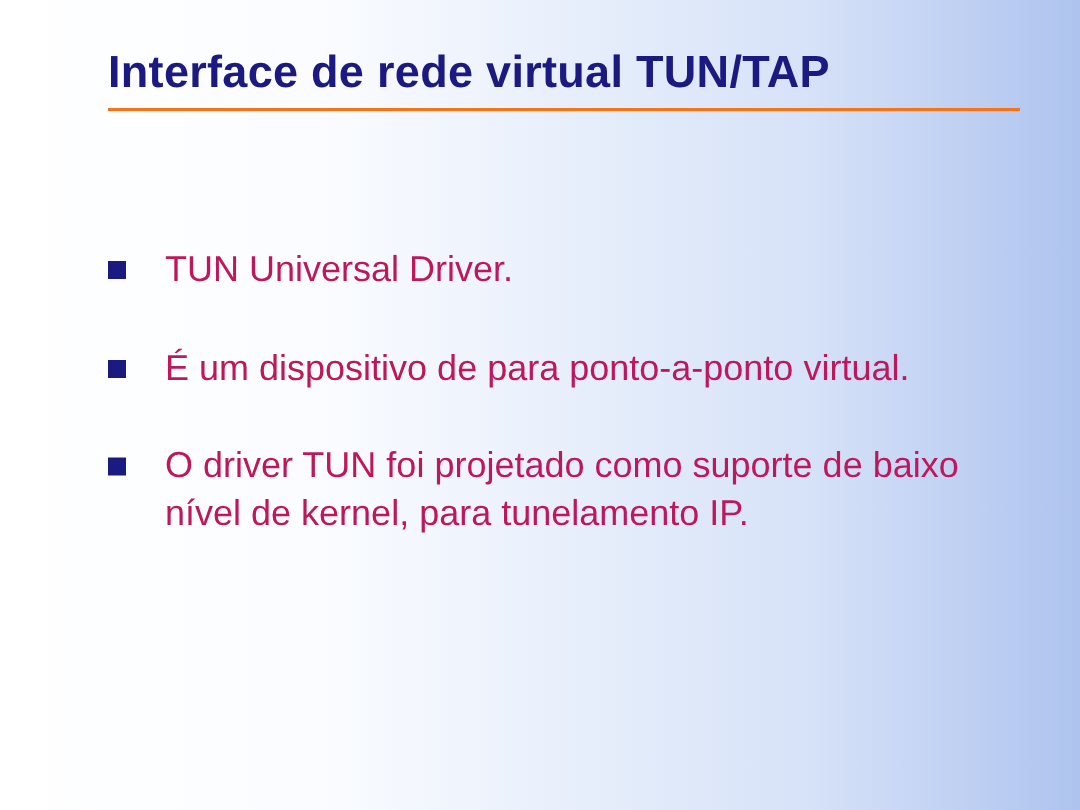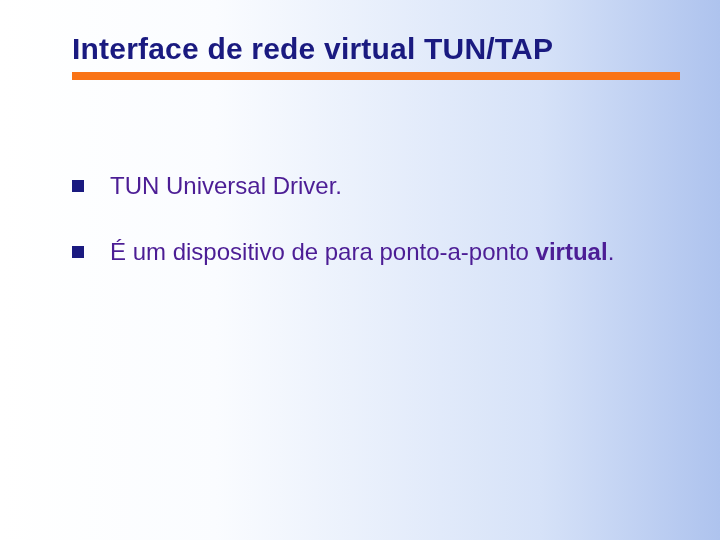--- a/index.html
+++ b/index.html
@@ -12,53 +12,56 @@
   .slide {
     width: 720px;
     height: 540px;
     padding: 32px 40px 40px 72px;
     position: relative;
   }
   .title {
     font-size: 30px;
     font-weight: bold;
     color: #1a1a80;
-    border-bottom: 8px solid #f97316;
+    border-bottom: 2px solid #f97316;
     padding-bottom: 6px;
     margin-bottom: 90px;
     letter-spacing: 0.2px;
   }
   ul.bullets {
     list-style: none;
   }
   ul.bullets li {
     position: relative;
     font-size: 24px;
     line-height: 1.32;
-    color: #4c1d95;
+    color: #be185d;
     margin-bottom: 34px;
     padding-left: 38px;
   }
   ul.bullets li::before {
     content: "";
     position: absolute;
     left: 0;
     top: 10px;
     width: 12px;
     height: 12px;
     background: #1a1a80;
   }
-  .bold { font-weight: bold; }
+  .bold { font-weight: normal; }
 </style>
 </head>
 <body>
 
 <div class="slide">
   <h1 class="title">Interface de rede virtual TUN/TAP</h1>
   <ul class="bullets">
     <li>
       <span>TUN Universal Driver.</span>
     </li>
     <li>
       <span>É um dispositivo de para ponto-a-ponto </span><span class="bold">virtual</span><span>.</span>
     </li>
+    <li>
+      <span>O driver TUN foi projetado como suporte de baixo nível de kernel, para tunelamento IP.</span>
+    </li>
   </ul>
 </div>
 
 </body></html>

